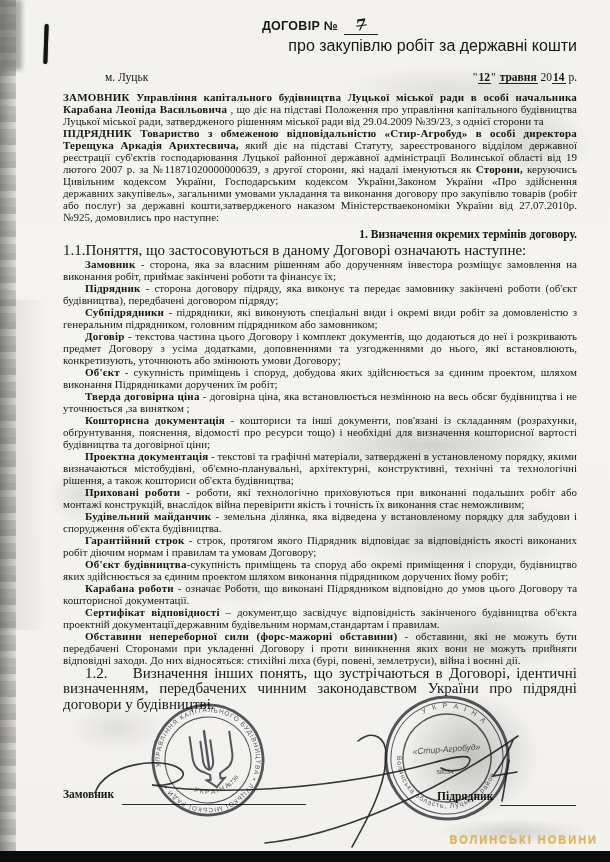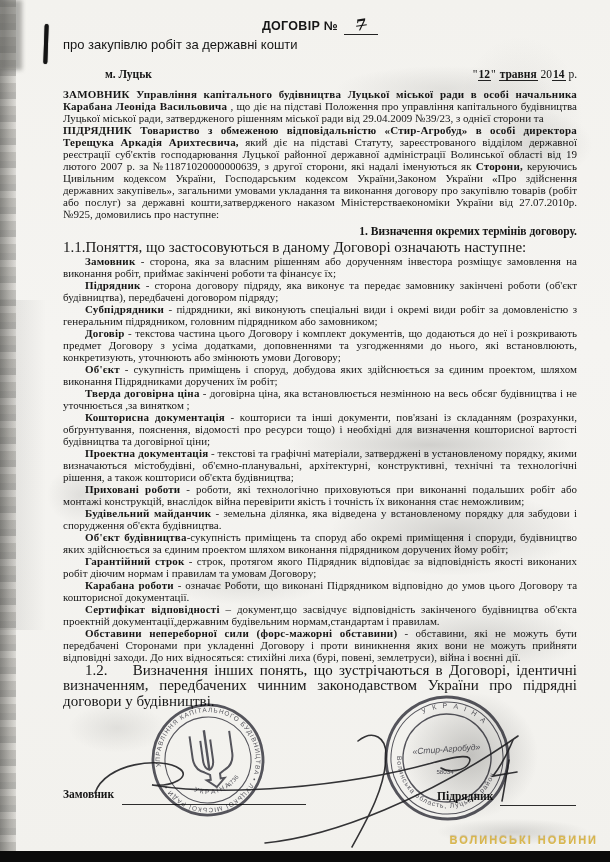--- a/index.html
+++ b/index.html
@@ -32,23 +32,23 @@
   .b9{left:52px;top:695px;width:130px;height:66px;background:radial-gradient(closest-side,rgba(110,110,108,.14),transparent 75%);}
   .b10{left:415px;top:815px;width:195px;height:34px;background:radial-gradient(closest-side,rgba(105,105,103,.22),transparent 78%);}
   .b11{left:0px;top:300px;width:46px;height:330px;background:linear-gradient(90deg,rgba(110,110,108,.18),transparent);}
   .b12{left:185px;top:246px;width:170px;height:40px;background:radial-gradient(closest-side,rgba(110,110,108,.10),transparent 75%);}
 
   
   .doc{position:absolute;left:0;top:0;width:610px;padding:12px 33px 0 63px;box-sizing:border-box;}
   .title-row{text-align:center;font-family:"Liberation Sans","DejaVu Sans",sans-serif;font-weight:bold;font-size:12.5px;margin-top:4px;letter-spacing:.3px;}
   .contract-no{display:inline-block;min-width:34px;border-bottom:1.3px solid #222;text-align:center;margin-left:6px;}
   .handwritten-7{display:inline-block;font-family:"DejaVu Serif",serif;font-style:italic;font-weight:bold;font-size:15px;text-decoration:line-through;transform:rotate(-9deg);}
-  .subtitle{text-align:left;font-family:"Liberation Sans","DejaVu Sans",sans-serif;font-size:13px;margin-top:2px;}
+  .subtitle{text-align:right;font-family:"Liberation Sans","DejaVu Sans",sans-serif;font-size:16px;margin-top:2px;}
   .city-date{display:flex;justify-content:space-between;margin-top:16px;margin-bottom:8px;font-size:11.5px;}
-  .city{font-weight:bold;padding-left:42px;}
+  .city{font-weight:normal;padding-left:42px;}
   .date u{text-decoration:none;border-bottom:1px solid #222;padding:0 1px;font-weight:bold;}
   .para{margin:0;font-size:11px;line-height:12px;text-align:justify;}
   .para b{letter-spacing:.2px;}
   .def{text-indent:22px;}
   .heading{margin:5px 0 3px;text-align:right;font-weight:bold;font-size:11.5px;}
   .clause{margin:0;font-size:15px;line-height:15.2px;text-align:justify;}
   .clause-12{text-indent:22px;}
 
   
   .sig-label{position:absolute;font-weight:bold;font-size:11.5px;}
@@ -115,22 +115,22 @@
         <p class="para def"><b>Замовник</b><span> - сторона, яка за власним рішенням або дорученням інвестора розміщує замовлення на виконання робіт, приймає закінчені роботи та фінансує їх;</span></p>
         <p class="para def"><b>Підрядник</b><span> - сторона договору підряду, яка виконує та передає замовнику закінчені роботи (об'єкт будівництва), передбачені договором підряду;</span></p>
         <p class="para def"><b>Субпідрядники</b><span> - підрядники, які виконують спеціальні види і окремі види робіт за домовленістю з генеральним підрядником, головним підрядником або замовником;</span></p>
         <p class="para def"><b>Договір</b><span> - текстова частина цього Договору і комплект документів, що додаються до неї і розкривають предмет Договору з усіма додатками, доповненнями та узгодженнями до нього, які встановлюють, конкретизують, уточнюють або змінюють умови Договору;</span></p>
         <p class="para def"><b>Об'єкт</b><span> - сукупність приміщень і споруд, добудова яких здійснюється за єдиним проектом, шляхом виконання Підрядниками доручених їм робіт;</span></p>
         <p class="para def"><b>Тверда договірна ціна</b><span> - договірна ціна, яка встановлюється незмінною на весь обсяг будівництва і не уточнюється ,за винятком ;</span></p>
         <p class="para def"><b>Кошторисна документація</b><span> - кошториси та інші документи, пов'язані із складанням (розрахунки, обґрунтування, пояснення, відомості про ресурси тощо) і необхідні для визначення кошторисної вартості будівництва та договірної ціни;</span></p>
         <p class="para def"><b>Проектна документація</b><span> - текстові та графічні матеріали, затверджені в установленому порядку, якими визначаються містобудівні, об'ємно-планувальні, архітектурні, конструктивні, технічні та технологічні рішення, а також кошториси об'єкта будівництва;</span></p>
         <p class="para def"><b>Приховані роботи</b><span> - роботи, які технологічно приховуються при виконанні подальших робіт або монтажі конструкцій, внаслідок війна перевірити якість і точність їх виконання стає неможливим;</span></p>
         <p class="para def"><b>Будівельний майданчик</b><span> - земельна ділянка, яка відведена у встановленому порядку для забудови і спорудження об'єкта будівництва.</span></p>
+        <p class="para def"><b>Гарантійний строк</b><span> - строк, протягом якого Підрядник відповідає за відповідність якості виконаних робіт діючим нормам і правилам та умовам Договору;</span></p>
         <p class="para def"><b>Об'єкт будівництва</b><span>-сукупність приміщень та споруд або окремі приміщення і споруди, будівництво яких здійснюється за єдиним проектом шляхом виконання підрядником доручених йому робіт;</span></p>
-        <p class="para def"><b>Гарантійний строк</b><span> - строк, протягом якого Підрядник відповідає за відповідність якості виконаних робіт діючим нормам і правилам та умовам Договору;</span></p>
         <p class="para def"><b>Карабана роботи</b><span> - означає Роботи, що виконані Підрядником відповідно до умов цього Договору та кошторисної документації.</span></p>
         <p class="para def"><b>Сертифікат відповідності</b><span> – документ,що засвідчує відповідність закінченого будівництва об'єкта проектній документації,державним будівельним нормам,стандартам і правилам.</span></p>
         <p class="para def"><b>Обставини непереборної сили (форс-мажорні обставини)</b><span> - обставини, які не можуть бути передбачені Сторонами при укладенні Договору і проти виникнення яких вони не можуть прийняти відповідні заходи. До них відносяться: стихійні лиха (бурі, повені, землетруси), війна і воєнні дії.</span></p>
       </div>
 
     <p class="clause clause-12">1.2.&nbsp;&nbsp;&nbsp;&nbsp;Визначення інших понять, що зустрічаються в Договорі, ідентичні визначенням, передбачених чинним законодавством України про підрядні договори у будівництві.</p>
   </div>
 
   <span class="sig-label left">Замовник</span>
   <span class="sig-line left"></span>

